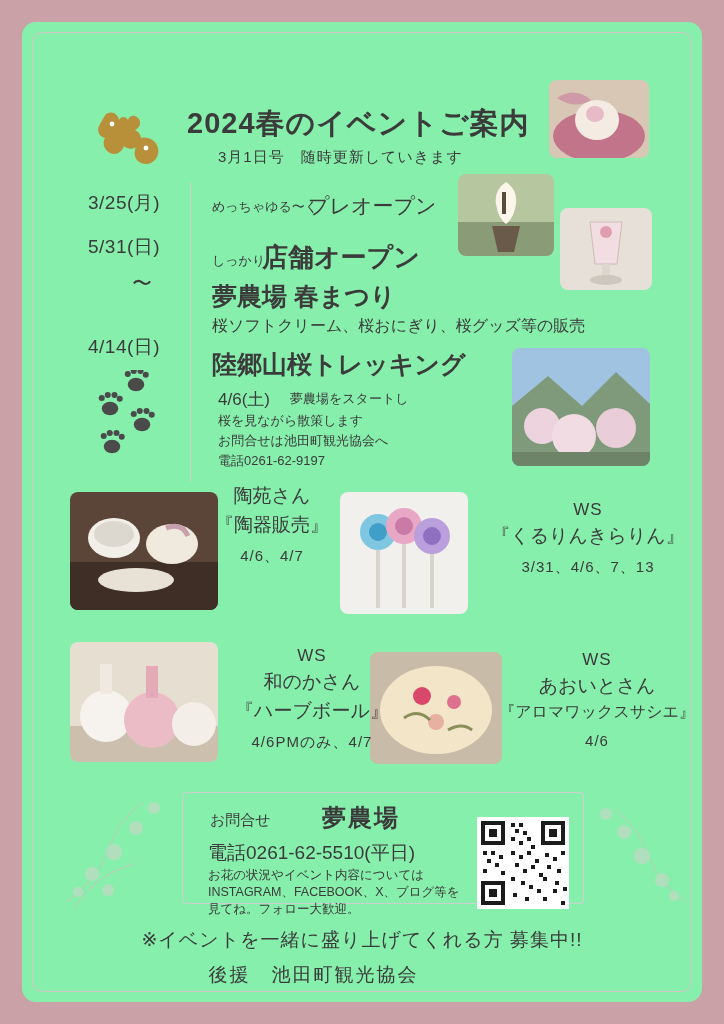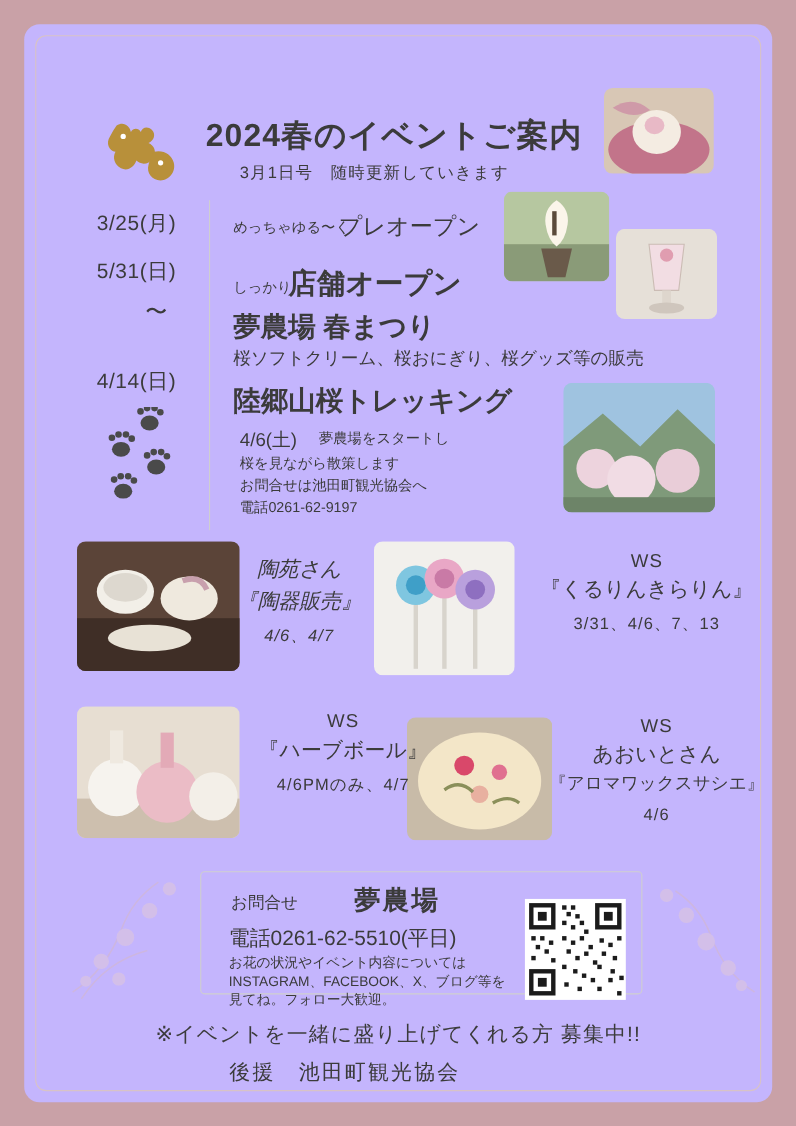--- a/index.html
+++ b/index.html
@@ -6,21 +6,21 @@
   body{
     width:724px;height:1024px;
     background:#c9a1a7;
     font-family:"Liberation Sans","DejaVu Sans",sans-serif;
     overflow:hidden;
   }
   .poster{
     position:absolute;
     left:22px;top:22px;
     width:680px;height:980px;
-    background:#c4b5fd;
+    background:#86efac;
     border-radius:14px;
     overflow:hidden;
   }
   .inner-border{
     position:absolute;
     left:10px;top:10px;right:10px;bottom:10px;
     border:1px solid #d8c3c6;
     border-radius:10px;
     pointer-events:none;
   }
@@ -88,21 +88,21 @@
   #ev4-l3{left:196px;top:410px;font-size:13px;}
   #ev4-l4{left:196px;top:430px;font-size:13px;}
 
   
   .vendor{position:absolute;text-align:center;color:#3b3b3b;}
   .vendor .v-ws{font-size:17px;letter-spacing:1px;}
   .vendor .v-name{font-size:19px;margin-top:3px;}
   .vendor .v-item{font-size:19px;margin-top:3px;}
   .vendor .v-dates{font-size:15px;margin-top:9px;letter-spacing:1px;}
 
-  #vendor-touen{left:170px;top:480px;width:160px;font-style:italic;}
+  #vendor-touen{left:170px;top:458px;width:160px;}
   #vendor-kolorito{left:456px;top:478px;width:220px;}
   #vendor-wanoka{left:190px;top:624px;width:200px;}
   #vendor-aoito{left:470px;top:628px;width:210px;}
   #vendor-aoito .v-item{font-size:16px;}
 
   
   .contact-box{
     position:absolute;left:160px;top:770px;width:400px;height:110px;
     border:1px solid #cfcfcf;border-radius:4px;
   }
@@ -306,20 +306,21 @@
   </div>
 
   <div class="vendor" id="vendor-kolorito">
     <div class="v-ws">WS</div>
     <div class="v-item">『くるりんきらりん』</div>
     <div class="v-dates">3/31、4/6、7、13</div>
   </div>
 
   <div class="vendor" id="vendor-wanoka">
     <div class="v-ws">WS</div>
+    <div class="v-name">和のかさん</div>
     <div class="v-item">『ハーブボール』</div>
     <div class="v-dates">4/6PMのみ、4/7</div>
   </div>
 
   <div class="vendor" id="vendor-aoito">
     <div class="v-ws">WS</div>
     <div class="v-name">あおいとさん</div>
     <div class="v-item">『アロマワックスサシエ』</div>
     <div class="v-dates">4/6</div>
   </div>

